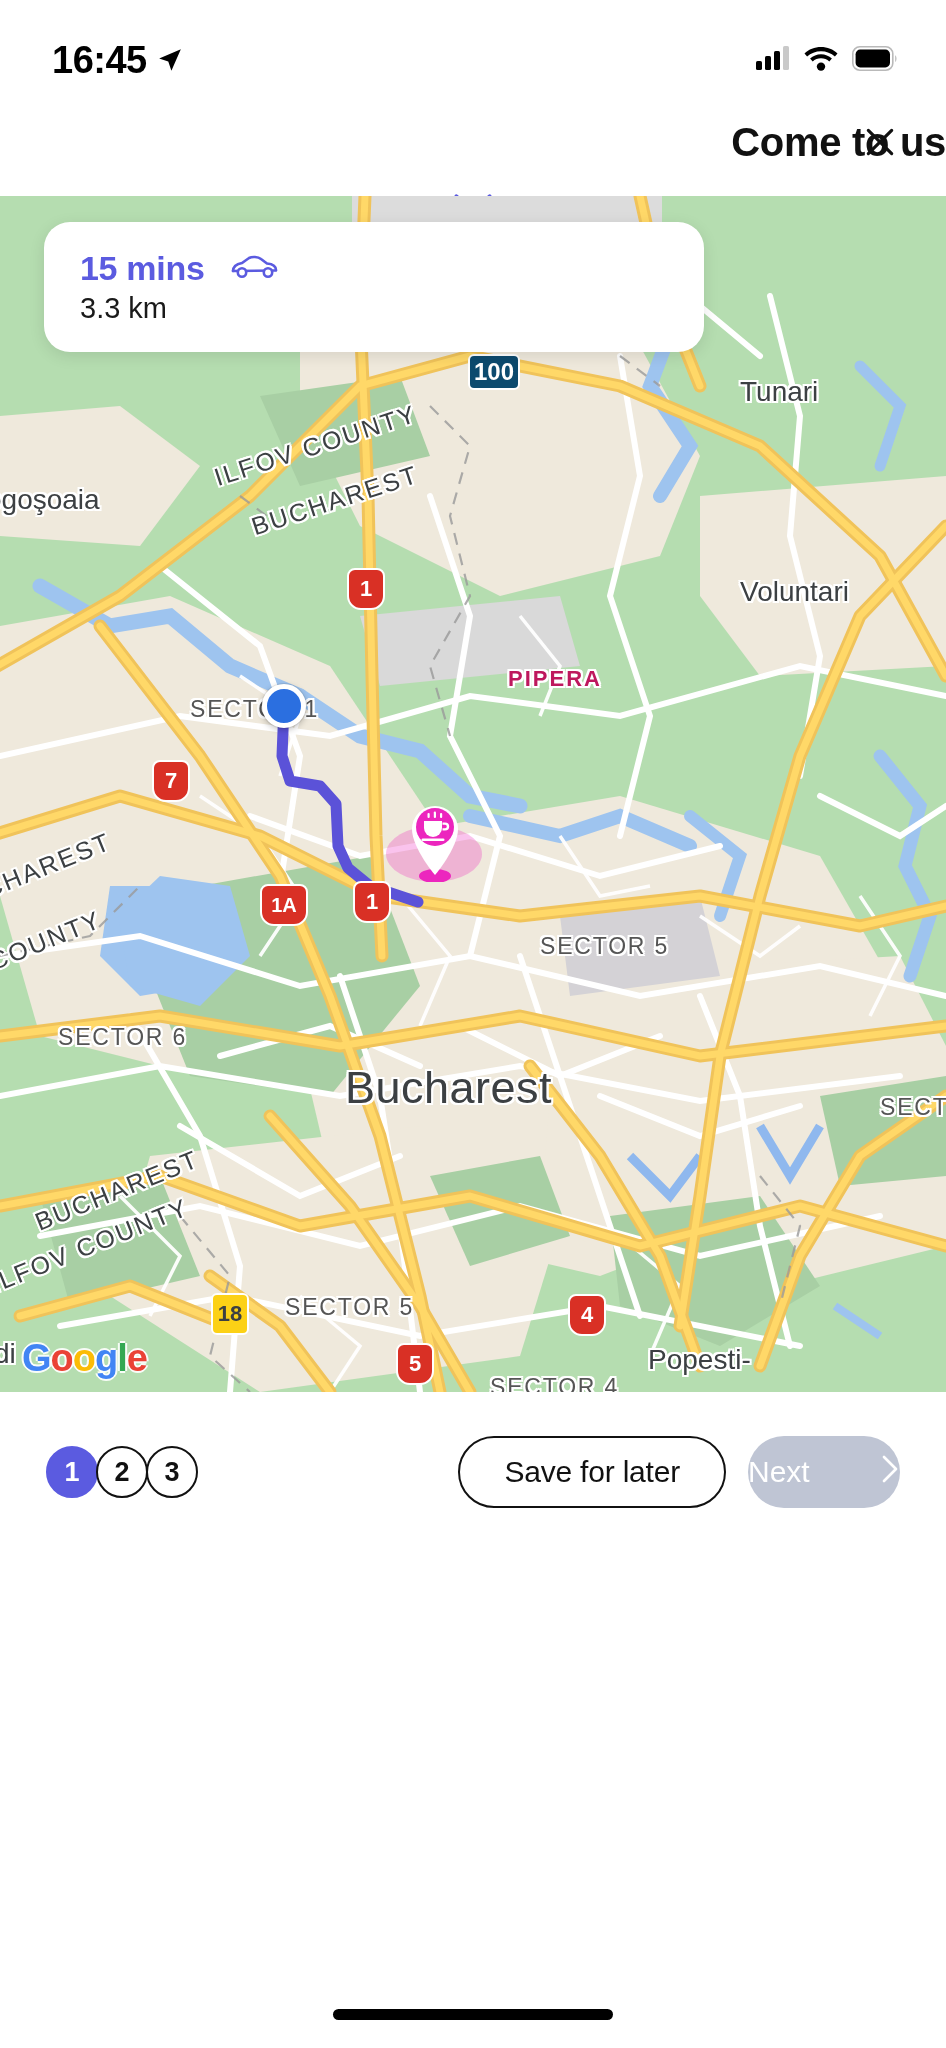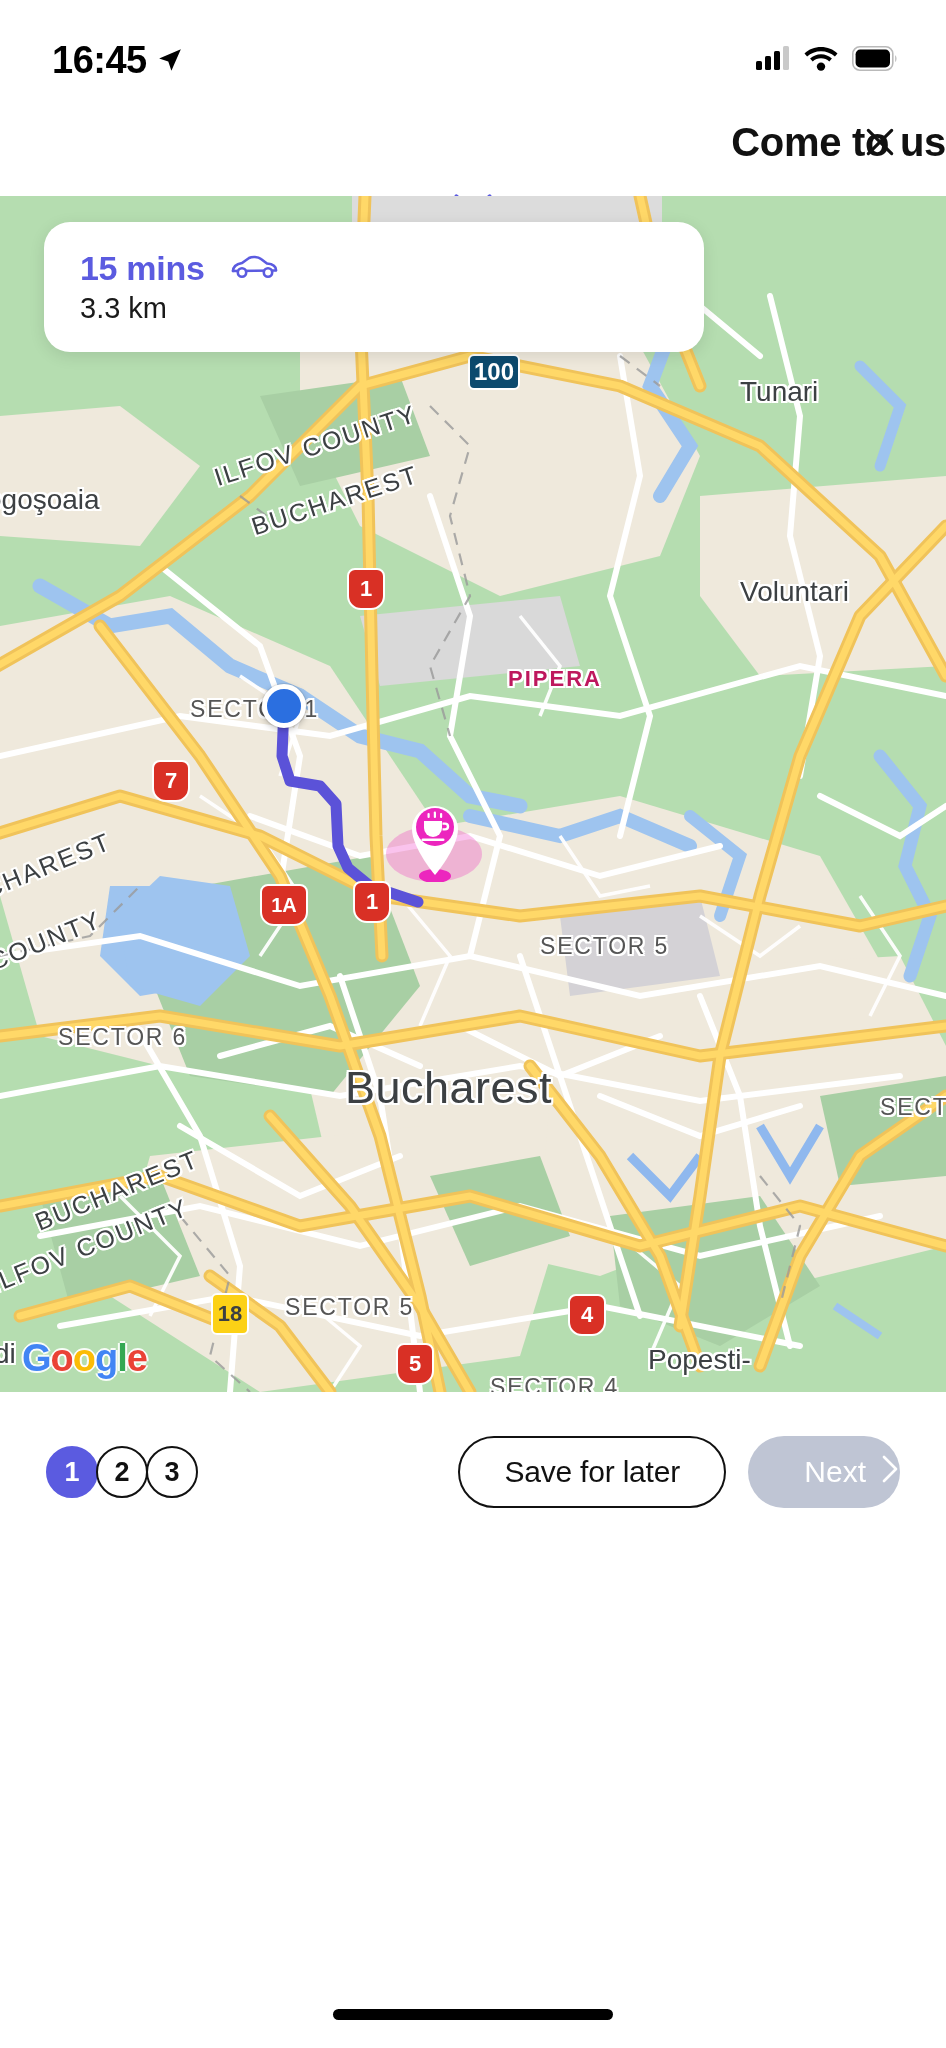--- a/index.html
+++ b/index.html
@@ -129,21 +129,21 @@
     height:72px; padding:0 44px; border-radius:36px;
     border:2.5px solid #111; background:#fff; color:#111;
     font-size:30px; font-weight:400; letter-spacing:-0.2px;
     display:flex; align-items:center; justify-content:center; cursor:pointer;
     font-family:"Liberation Sans", sans-serif;
   }
   .next-btn {
     height:72px; width:152px; border-radius:36px; border:none;
     background:#bfc5d4; color:#fff;
     font-size:30px; font-weight:400;
-    display:flex; align-items:center; justify-content:flex-end; gap:14px;
+    display:flex; align-items:center; justify-content:space-between; gap:26px;
     cursor:pointer; font-family:"Liberation Sans", sans-serif;
   }
   .home-indicator {
     position:absolute; left:50%; transform:translateX(-50%); bottom:28px;
     width:280px; height:11px; border-radius:6px; background:#000;
   }
 </style>
 </head>
 <body>
 

